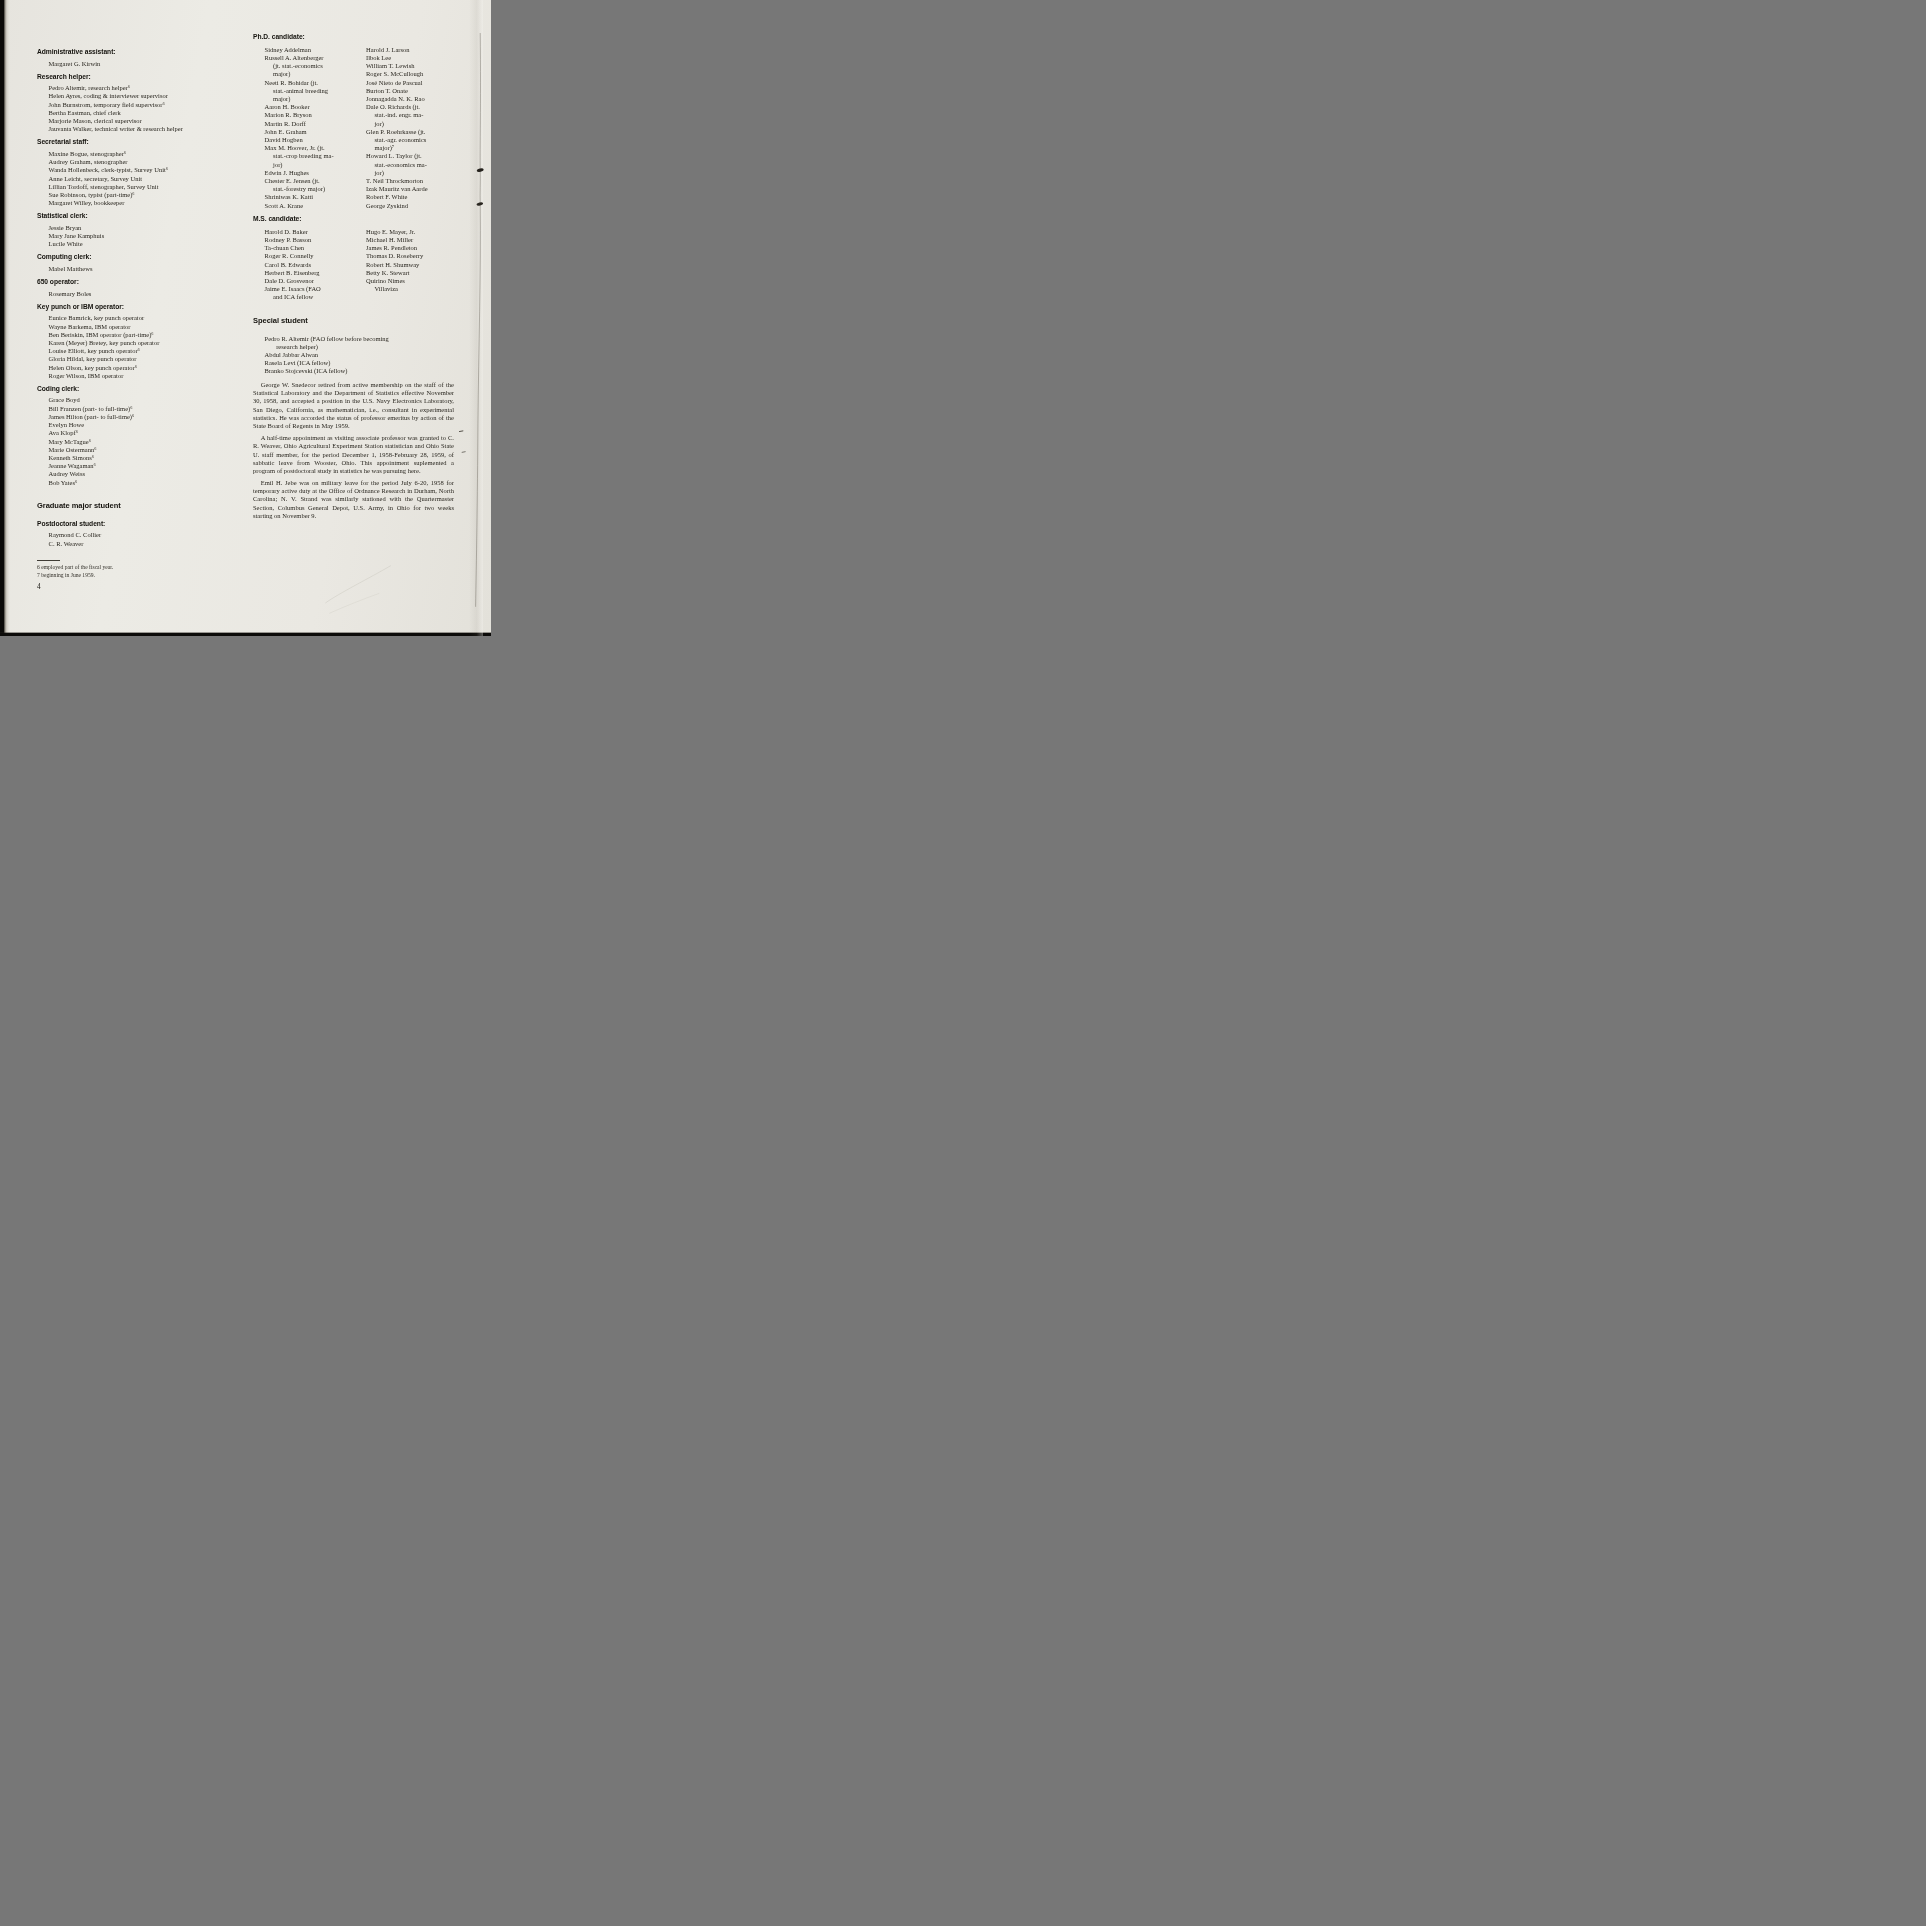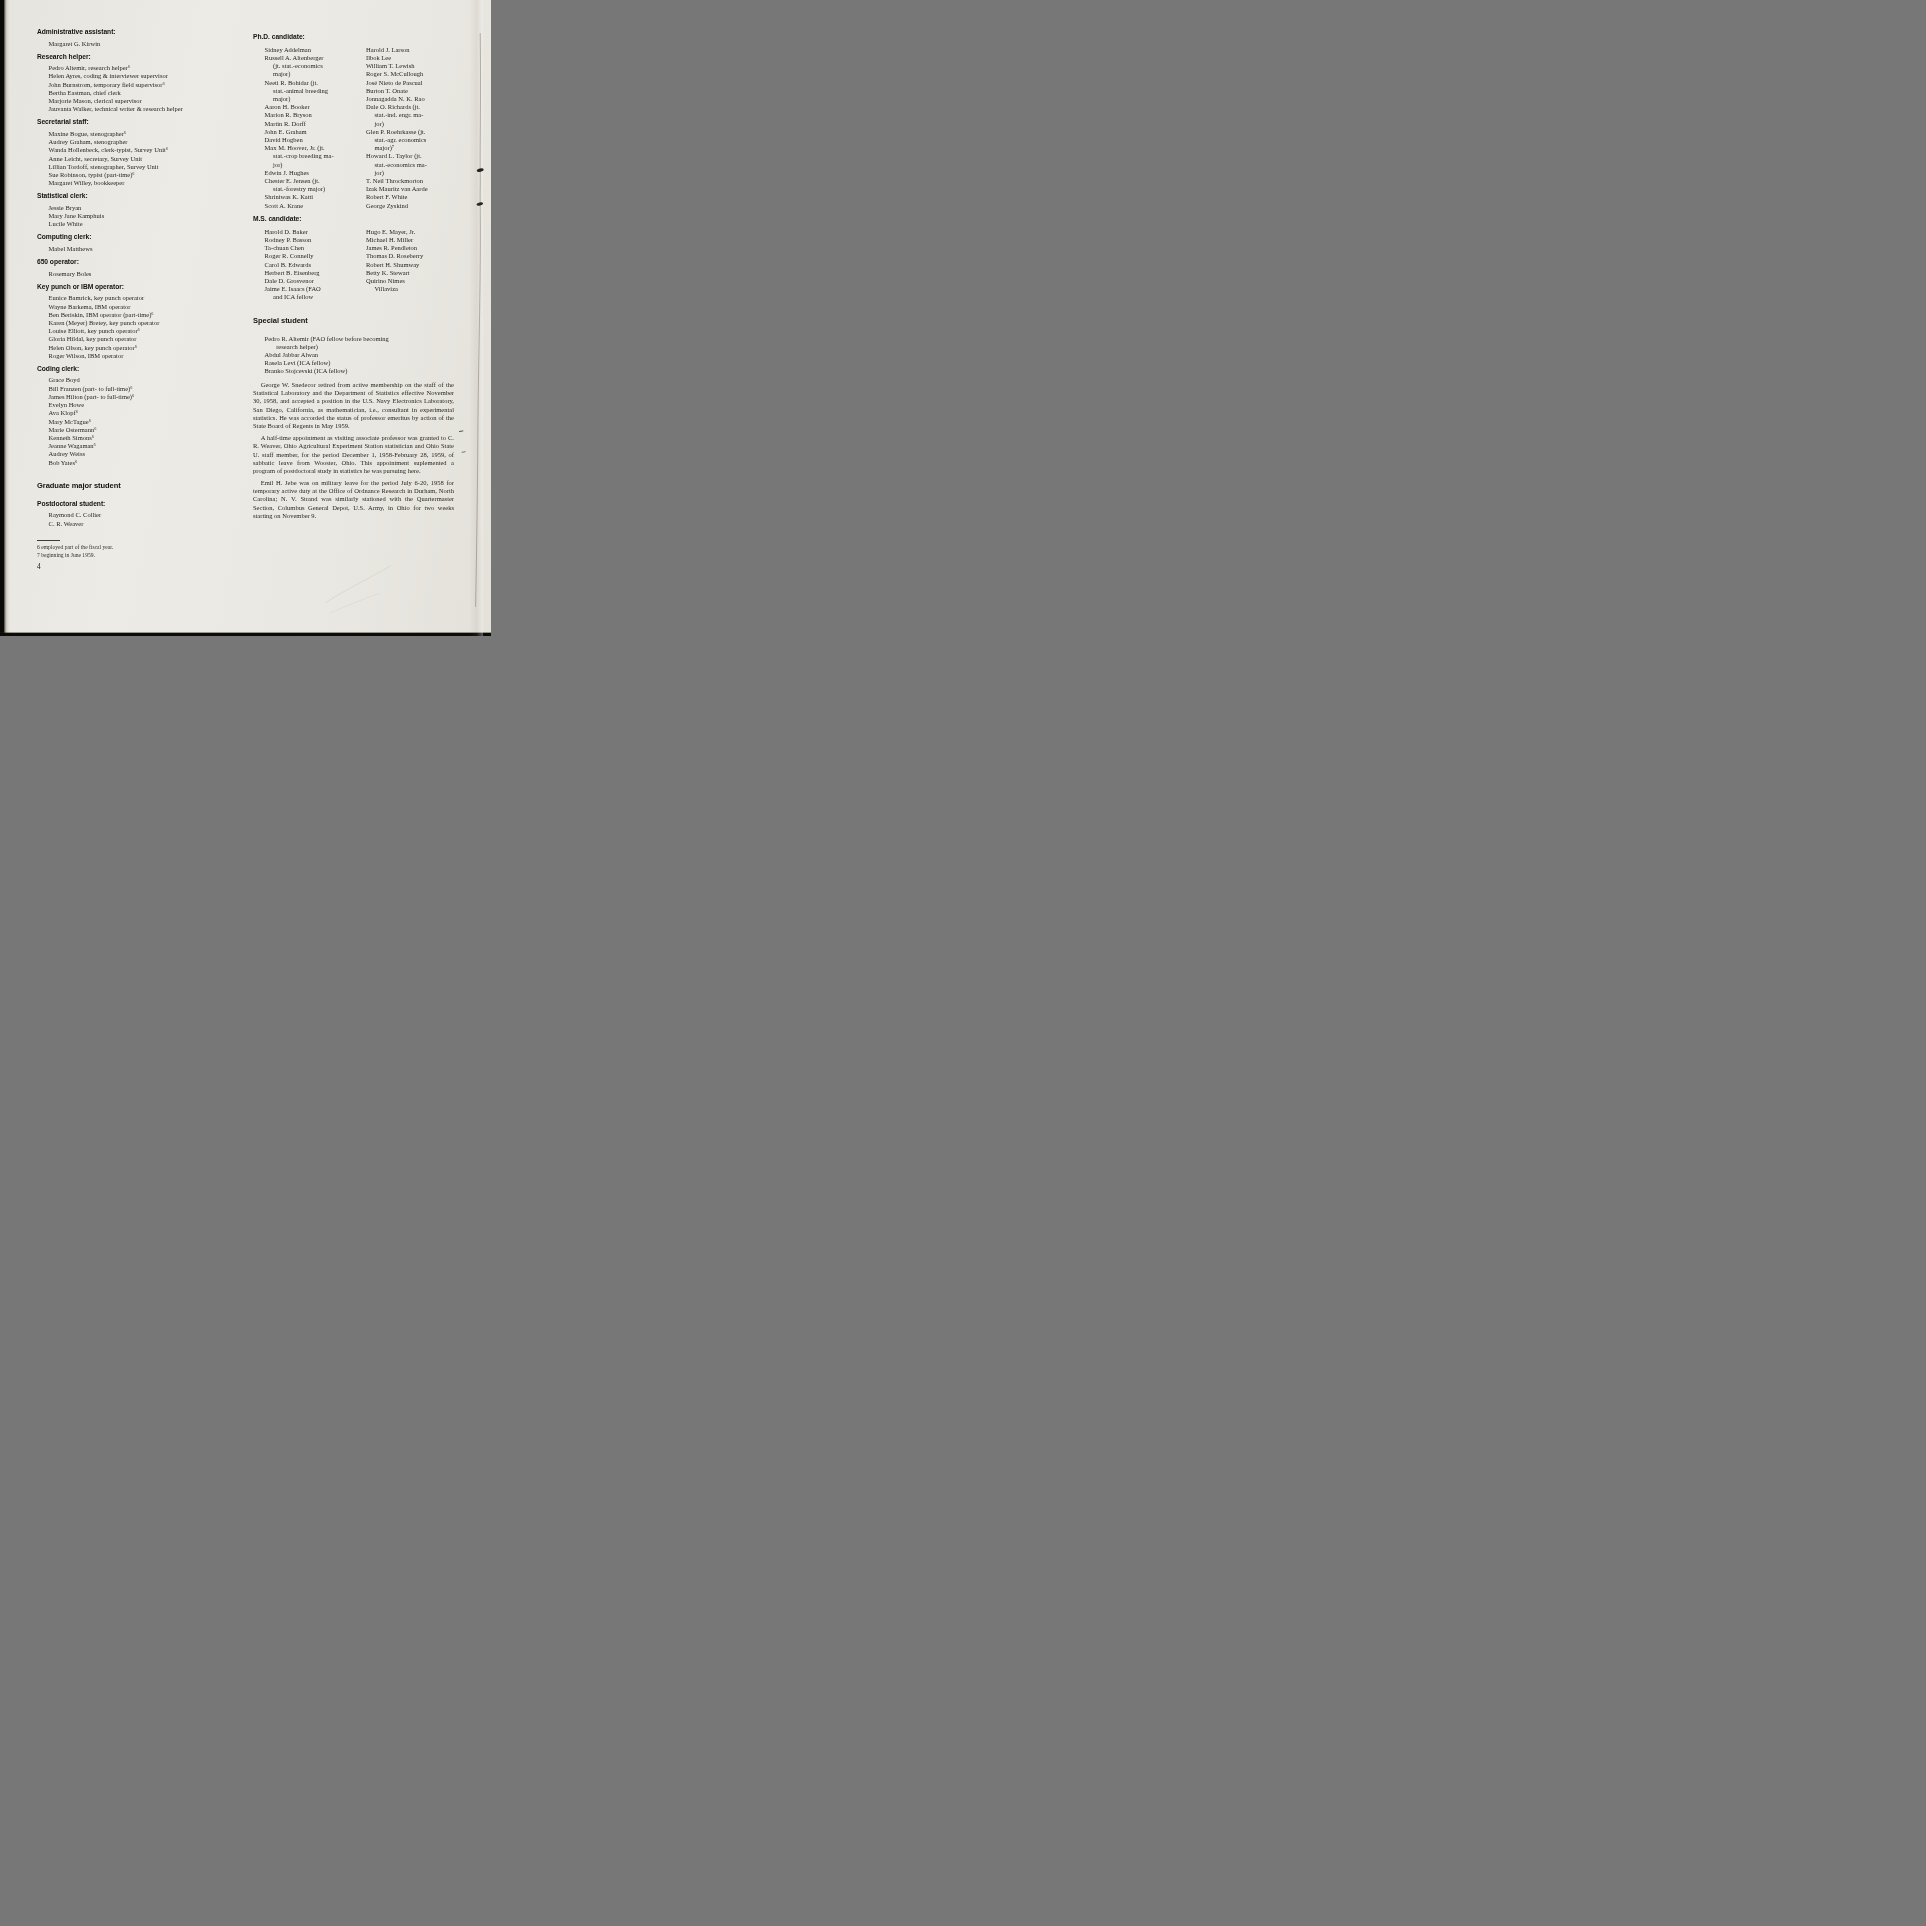--- a/index.html
+++ b/index.html
@@ -17,21 +17,21 @@
     background:linear-gradient(90deg,rgba(125,119,108,0) 0%,rgba(125,119,108,.10) 55%,rgba(248,247,243,.35) 100%);}
   .artifacts{position:absolute;left:0;top:0;pointer-events:none;}
 
   .h{font-family:"Liberation Sans",sans-serif;font-weight:700;font-size:6.7px;line-height:8.5px;
      margin:0 0 3px 0;letter-spacing:-0.04px;color:#14120d;}
   .h-lg{font-size:7.5px;line-height:9.2px;}
   .line{font-size:6.5px;line-height:8.2px;white-space:nowrap;}
   .names{padding-left:11.6px;}
   .names .i1{padding-left:8.5px;}
 
-  .col-left{position:absolute;left:37px;top:28px;width:185px;}
+  .col-left{position:absolute;left:37px;top:48px;width:185px;}
   .col-left .sec{margin-bottom:5px;}
   .big-gap{margin:14px 0 0 0;}
   .postdoc{margin-top:10px;}
   .fn-rule{margin-top:12.3px;width:23px;height:0;border-top:0.8px solid #3f3c35;}
   .footnotes{margin-top:1.5px;padding-left:0;}
   .footnotes .line{font-size:5.6px;line-height:8px;color:#33302a;}
   .pageno{margin-top:3.1px;font-size:7.3px;line-height:9.2px;color:#1b1914;}
 
   .col-right{position:absolute;left:253px;top:33px;width:201px;}
   .rc-sec{margin-bottom:5.4px;}

